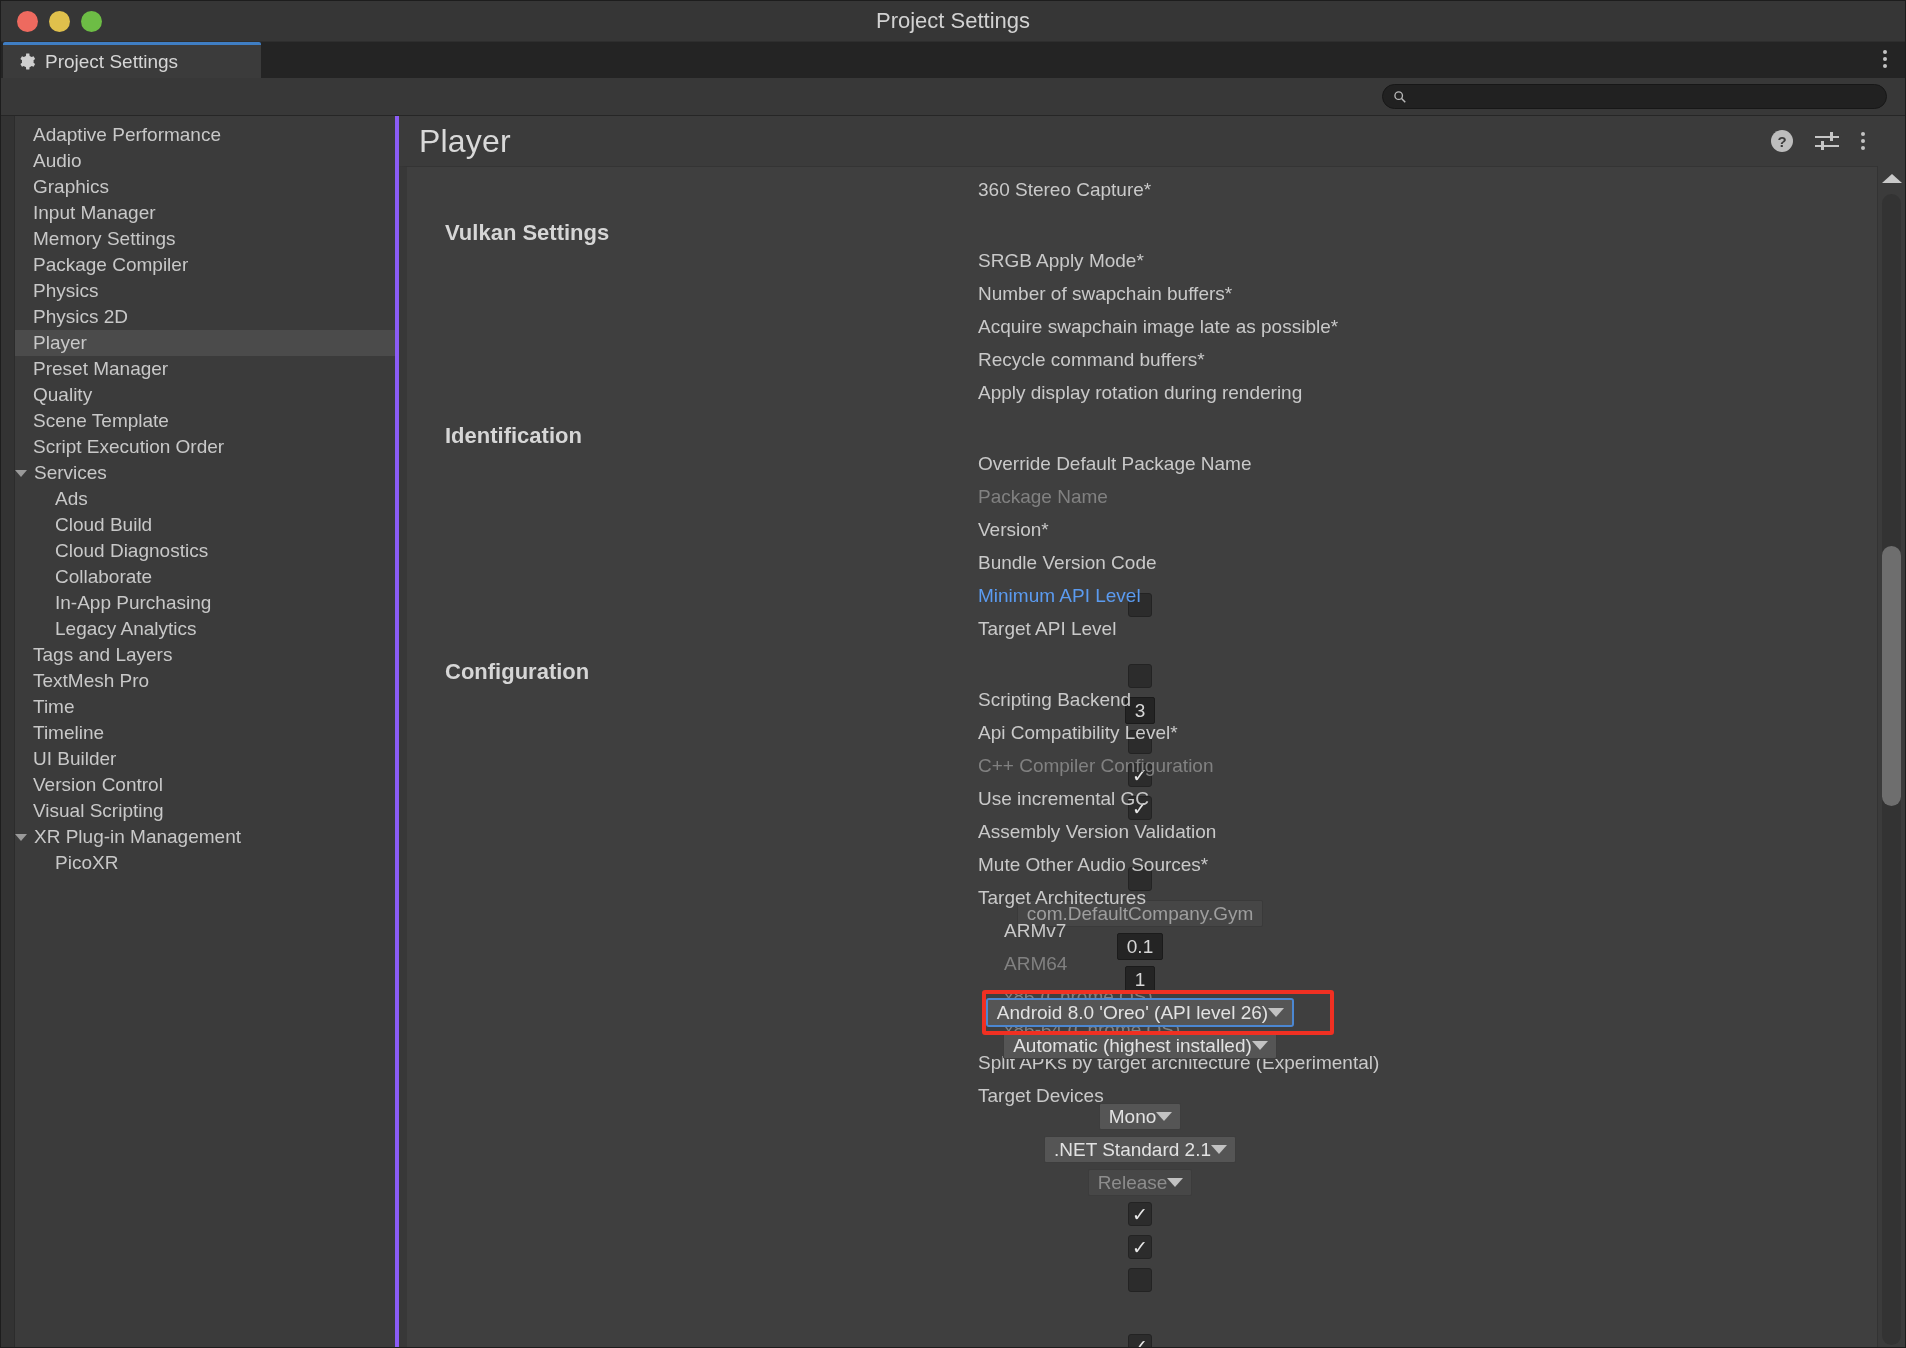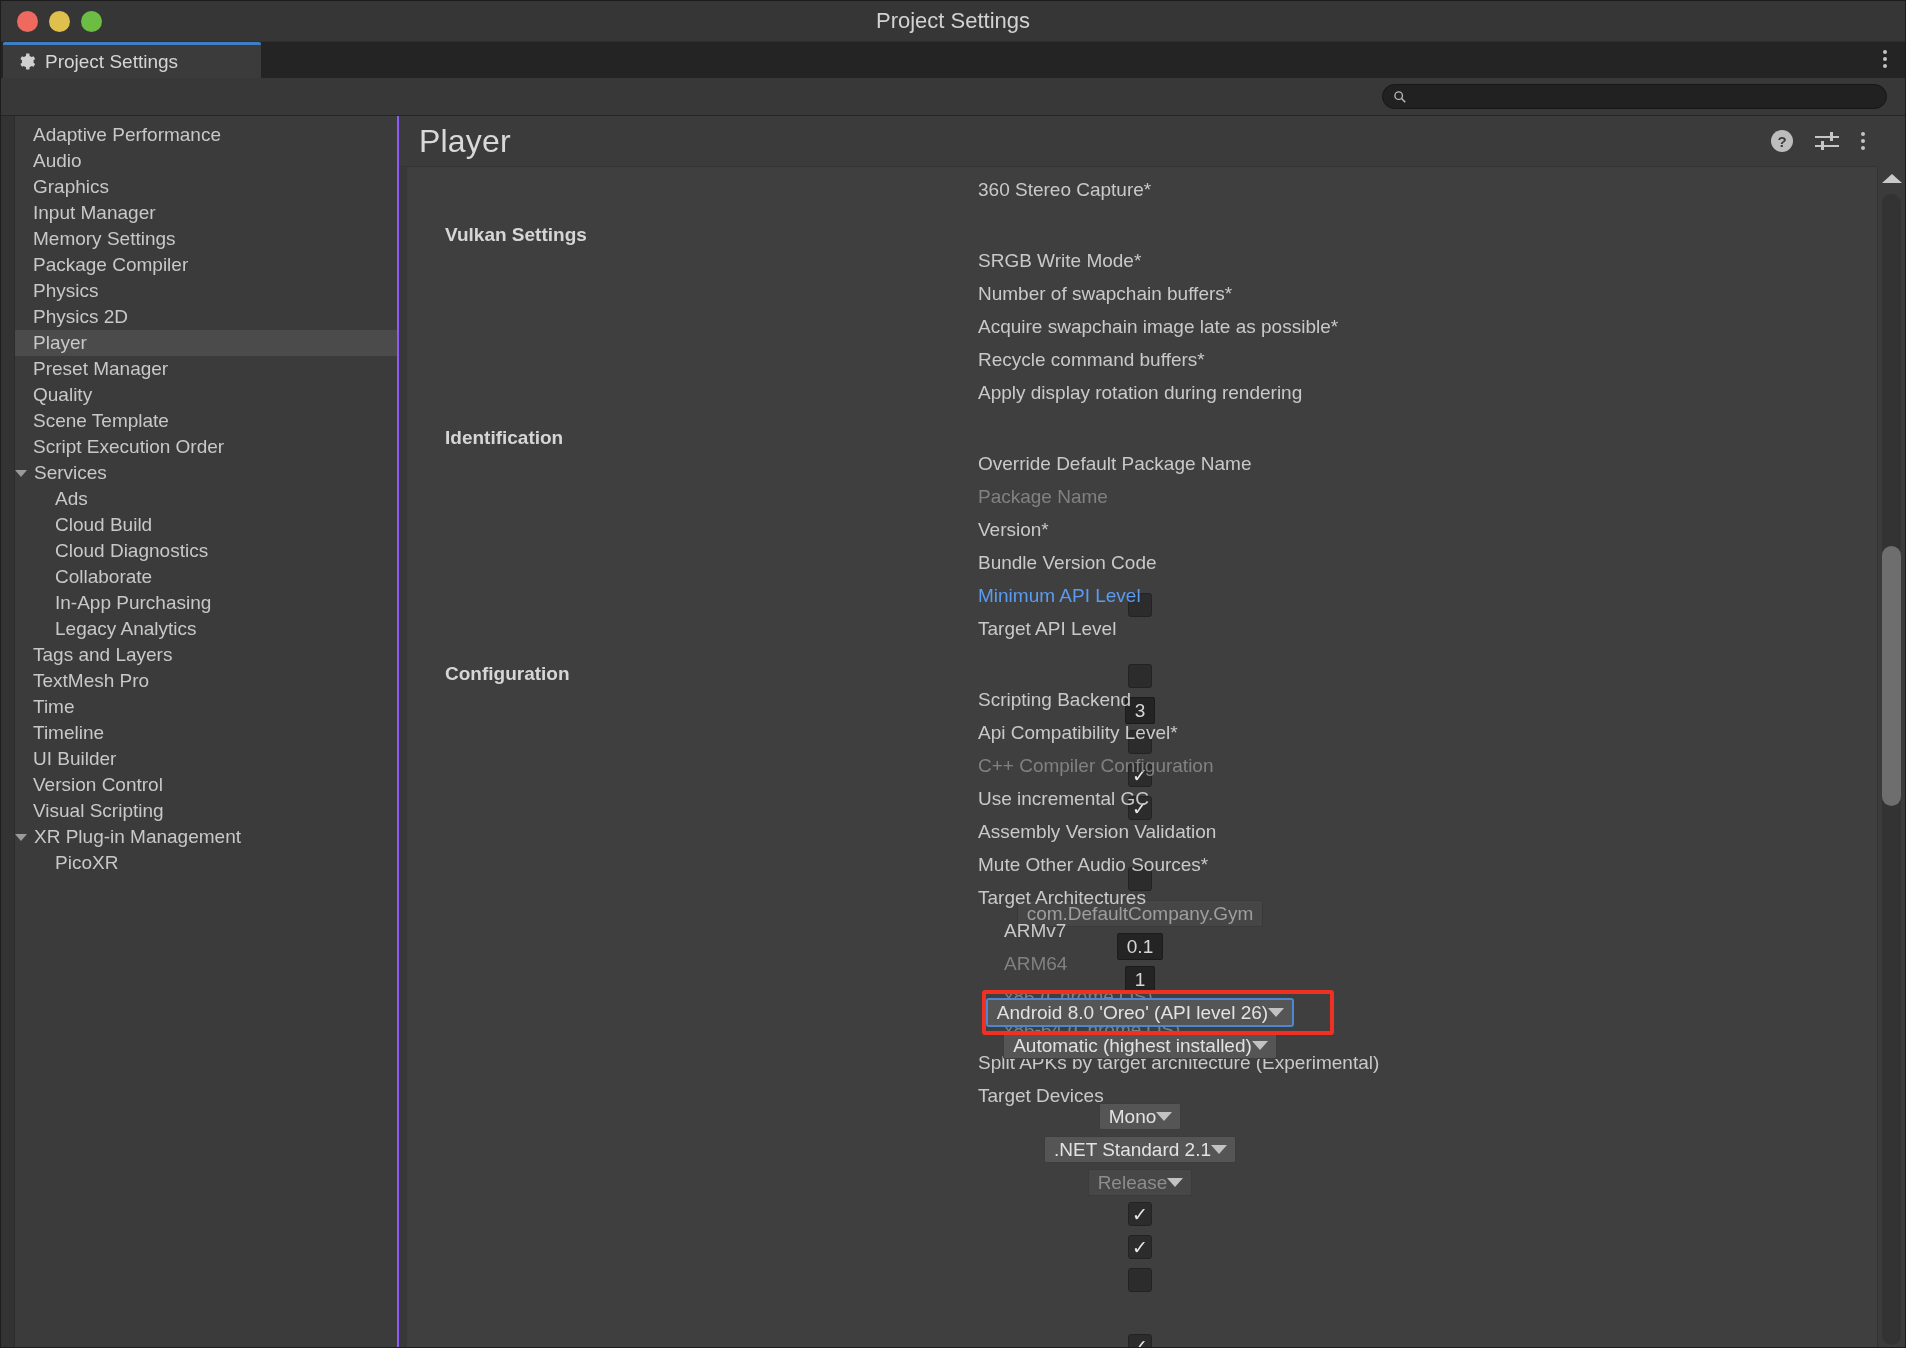--- a/index.html
+++ b/index.html
@@ -83,21 +83,21 @@
     color: #c8c8c8; font-size: 14px; font-family: "Liberation Sans", sans-serif;
   }
 
   
   .body { flex: 1; display: flex; min-height: 0; background: #383838; }
 
   
   .sidebar {
     width: 398px; flex: 0 0 398px;
     background: #3b3b3b;
-    border-right: 2px solid #8b5cf6;
+    border-right: 4px solid #8b5cf6;
     overflow: hidden;
     padding-top: 6px;
     position: relative;
   }
   .side-item {
     height: 26px;
     display: flex; align-items: center;
     font-size: 19px; color: #c8c8c8;
     padding-left: 16px;
     white-space: nowrap;
@@ -158,21 +158,21 @@
   .row .label {
     font-size: 19px; color: #c9c9c9;
     width: 414px; flex: 0 0 414px;
     white-space: nowrap; overflow: visible;
   }
   .row.indent1 .label { padding-left: 24px; }
   .row.indent2 .label { padding-left: 50px; }
   .row .label.dim { color: #818181; }
   .row .label.link { color: #5b9bf0; }
   .section-head {
-    font-size: 19px; color: #d6d6d6; font-weight: bold;
+    font-size: 22px; color: #d6d6d6; font-weight: bold;
     padding-left: 38px; height: 38px;
     display: flex; align-items: flex-end; padding-bottom: 4px;
   }
 
   .ctrl { flex: 1; display: flex; align-items: center; padding-right: 42px; }
 
   .checkbox {
     width: 24px; height: 24px;
     background: #2c2c2c;
     border: 1px solid #232323;
@@ -412,21 +412,21 @@
         <div class="content">
           <div id="rows-list">
               <div class="row indent1">
                 <div class="label">360 Stereo Capture*</div>
                 <div class="ctrl">
                   <div class="checkbox"></div>
                 </div>
               </div>
               <div class="section-head">Vulkan Settings</div>
               <div class="row indent1">
-                <div class="label">SRGB Write Mode*</div>
+                <div class="label">SRGB Apply Mode*</div>
                 <div class="ctrl">
                   <div class="checkbox"></div>
                 </div>
               </div>
               <div class="row indent1">
                 <div class="label">Number of swapchain buffers*</div>
                 <div class="ctrl">
                   <div class="textfield">3</div>
                 </div>
               </div>

